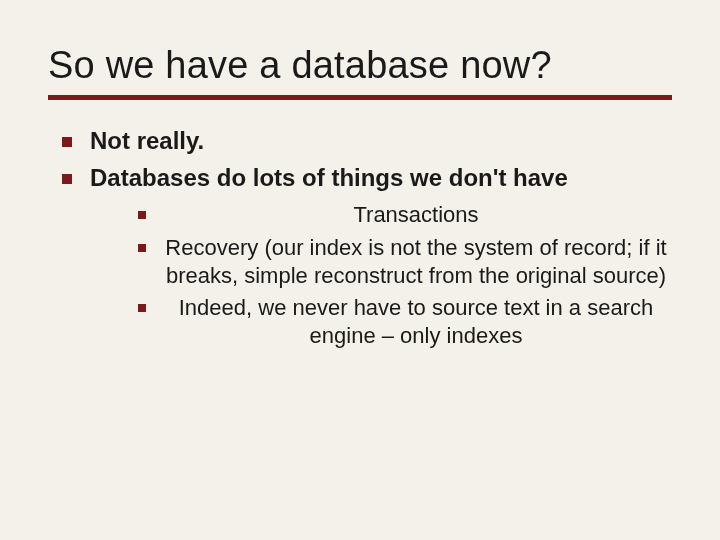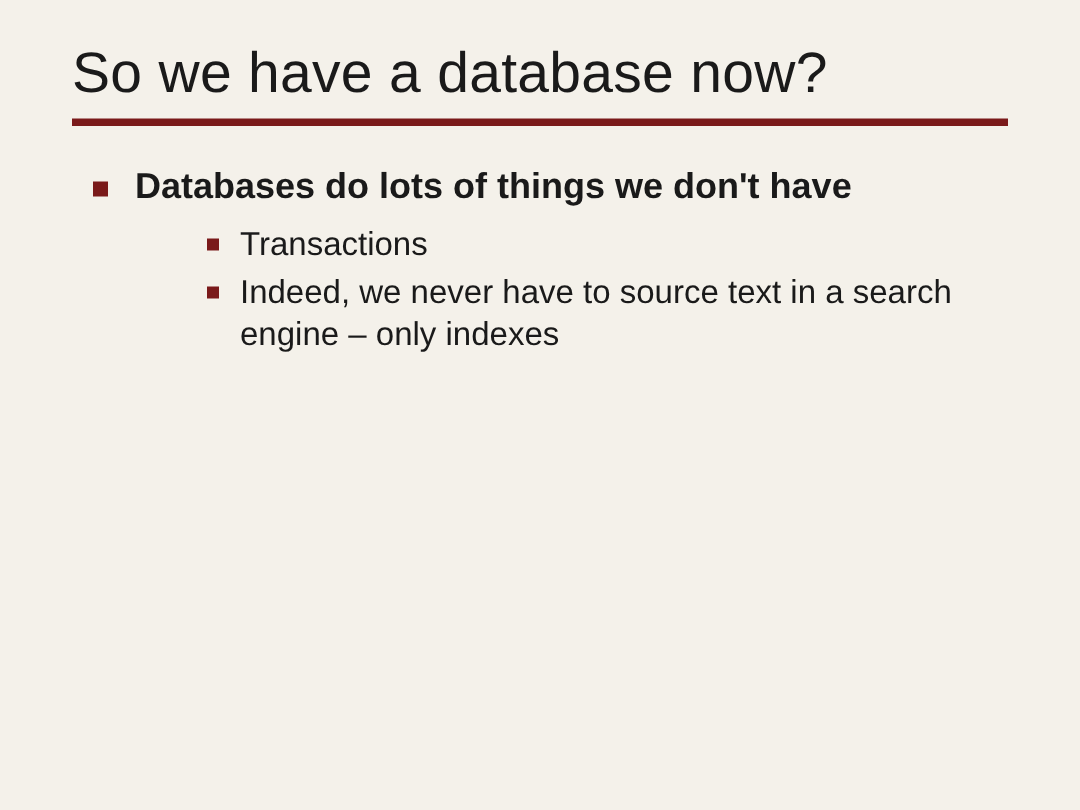--- a/index.html
+++ b/index.html
@@ -8,21 +8,21 @@
     width: 720px;
     height: 540px;
     background: #f4f1ea;
     font-family: "Lucida Sans Unicode", "Lucida Grande", Verdana, sans-serif;
     color: #1a1a1a;
   }
   .slide {
     box-sizing: border-box;
     width: 720px;
     height: 484px;
-    padding: 28px 48px 40px 48px;
+    padding: 44px 48px 40px 48px;
     position: relative;
   }
   .title {
     font-size: 38px;
     font-weight: 400;
     margin: 0 0 8px 0;
     letter-spacing: 0.2px;
   }
   .rule {
     height: 5px;
@@ -49,20 +49,21 @@
     left: 6px;
     top: 11px;
     width: 10px;
     height: 10px;
     background: #7a1a1a;
   }
   ul.lvl2 {
     list-style: none;
     margin: 8px 0 8px 0;
     padding: 0 0 0 42px;
+    text-align: center;
   }
   ul.lvl2 > li {
     position: relative;
     padding-left: 28px;
     margin: 0 0 4px 0;
     font-size: 22px;
     font-weight: 400;
     line-height: 1.28;
   }
   ul.lvl2 > li::before {
@@ -78,24 +79,30 @@
 </head>
 <body>
 
 <div class="slide">
 
   <h1 class="title">So we have a database now?</h1>
   <div class="rule"></div>
 
   <ul class="lvl1">
     <li>
+      <span>Not really.</span>
+    </li>
+    <li>
       <span>Databases do lots of things we don't have</span>
       <ul class="lvl2">
         <li>
           <span>Transactions</span>
+        </li>
+        <li>
+          <span>Recovery (our index is not the system of record; if it breaks, simple reconstruct from the original source)</span>
         </li>
         <li>
           <span>Indeed, we never have to source text in a search engine – only indexes</span>
         </li>
       </ul>
     </li>
   </ul>
 
 </div>
 

